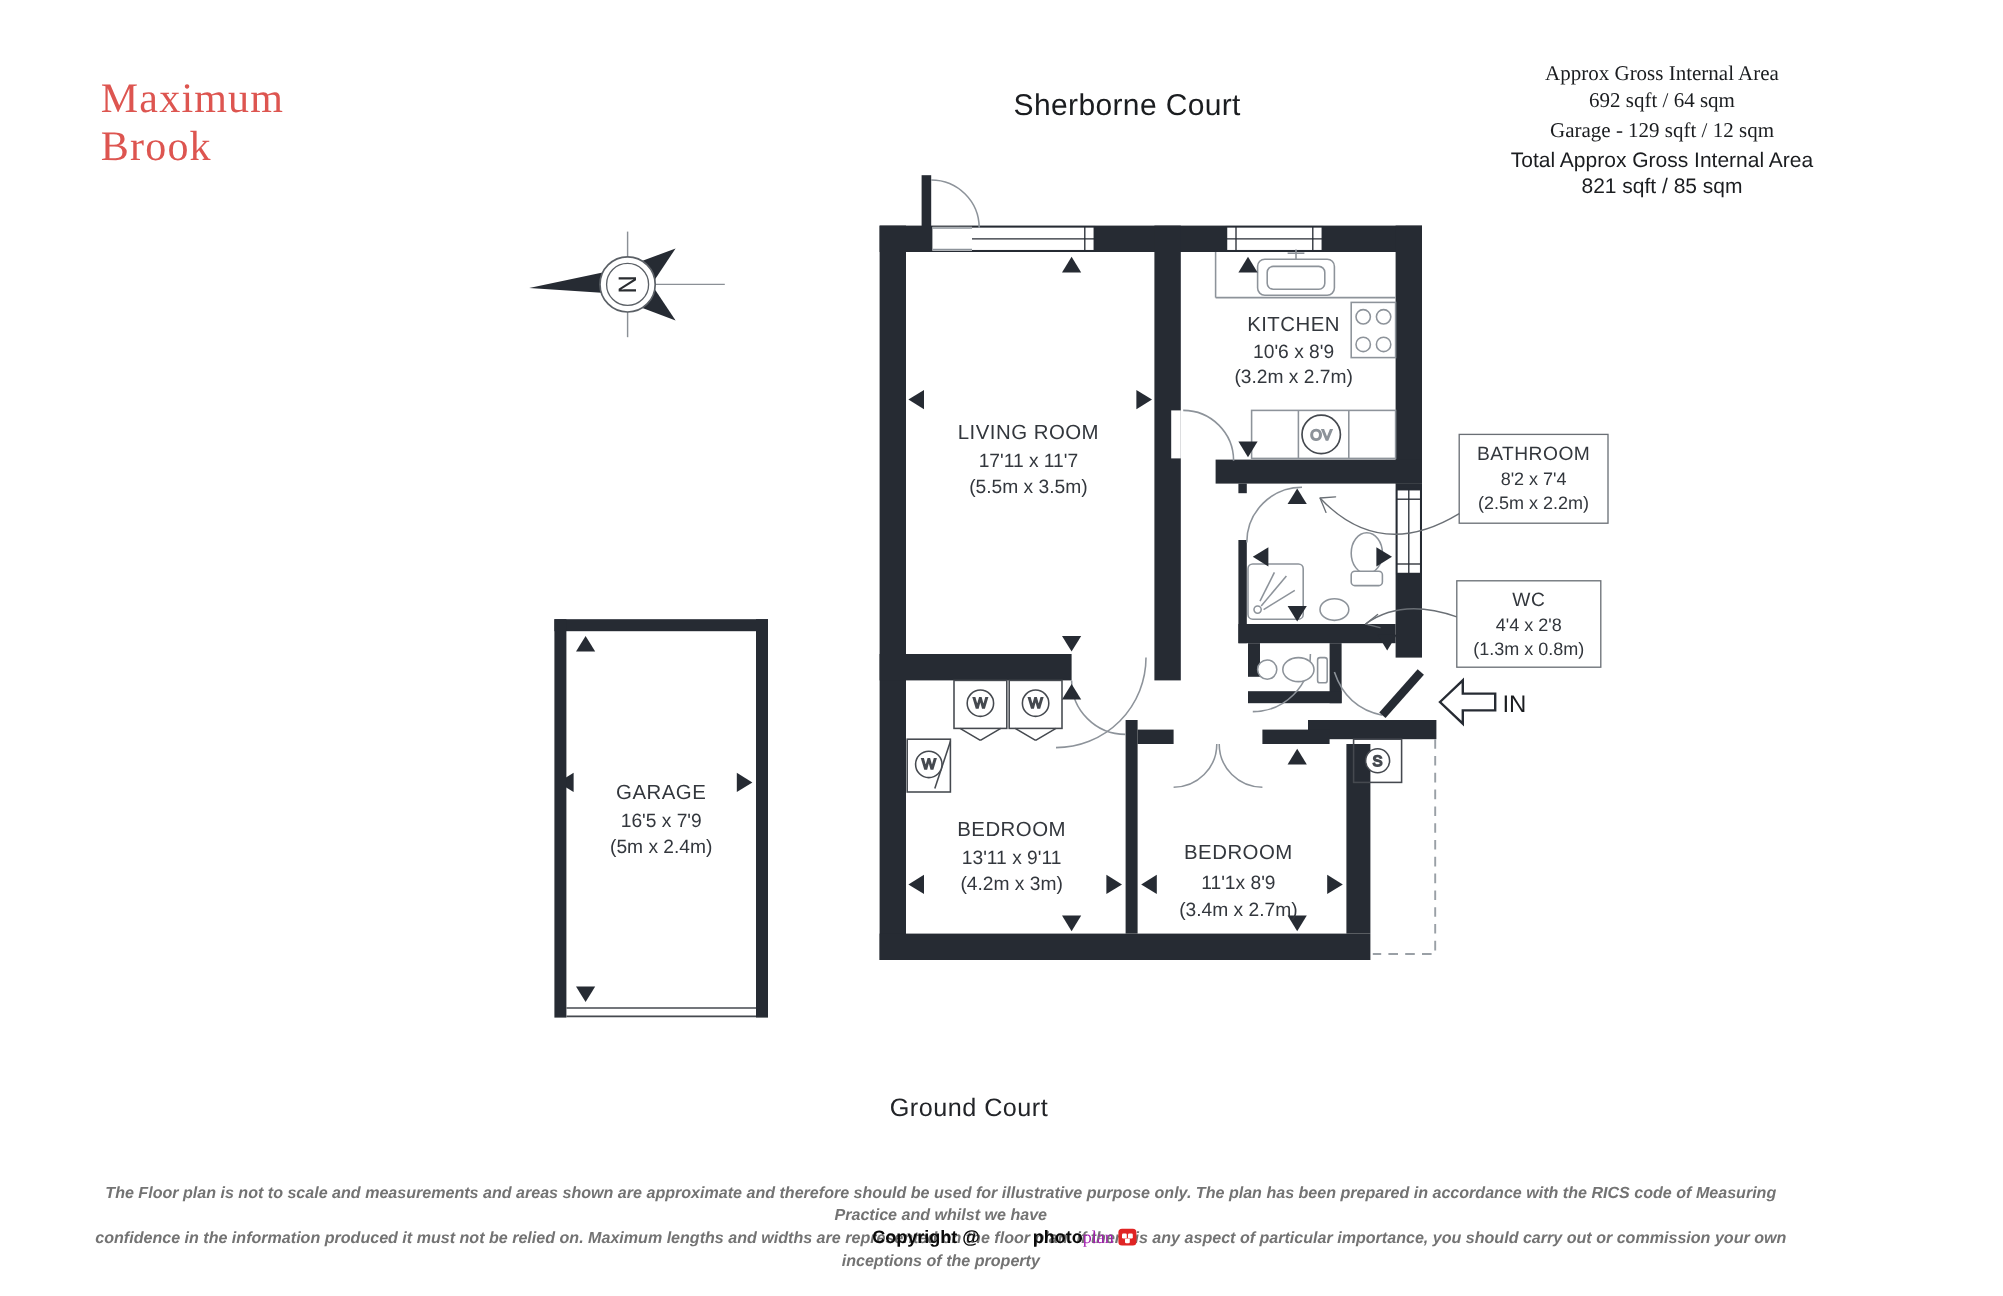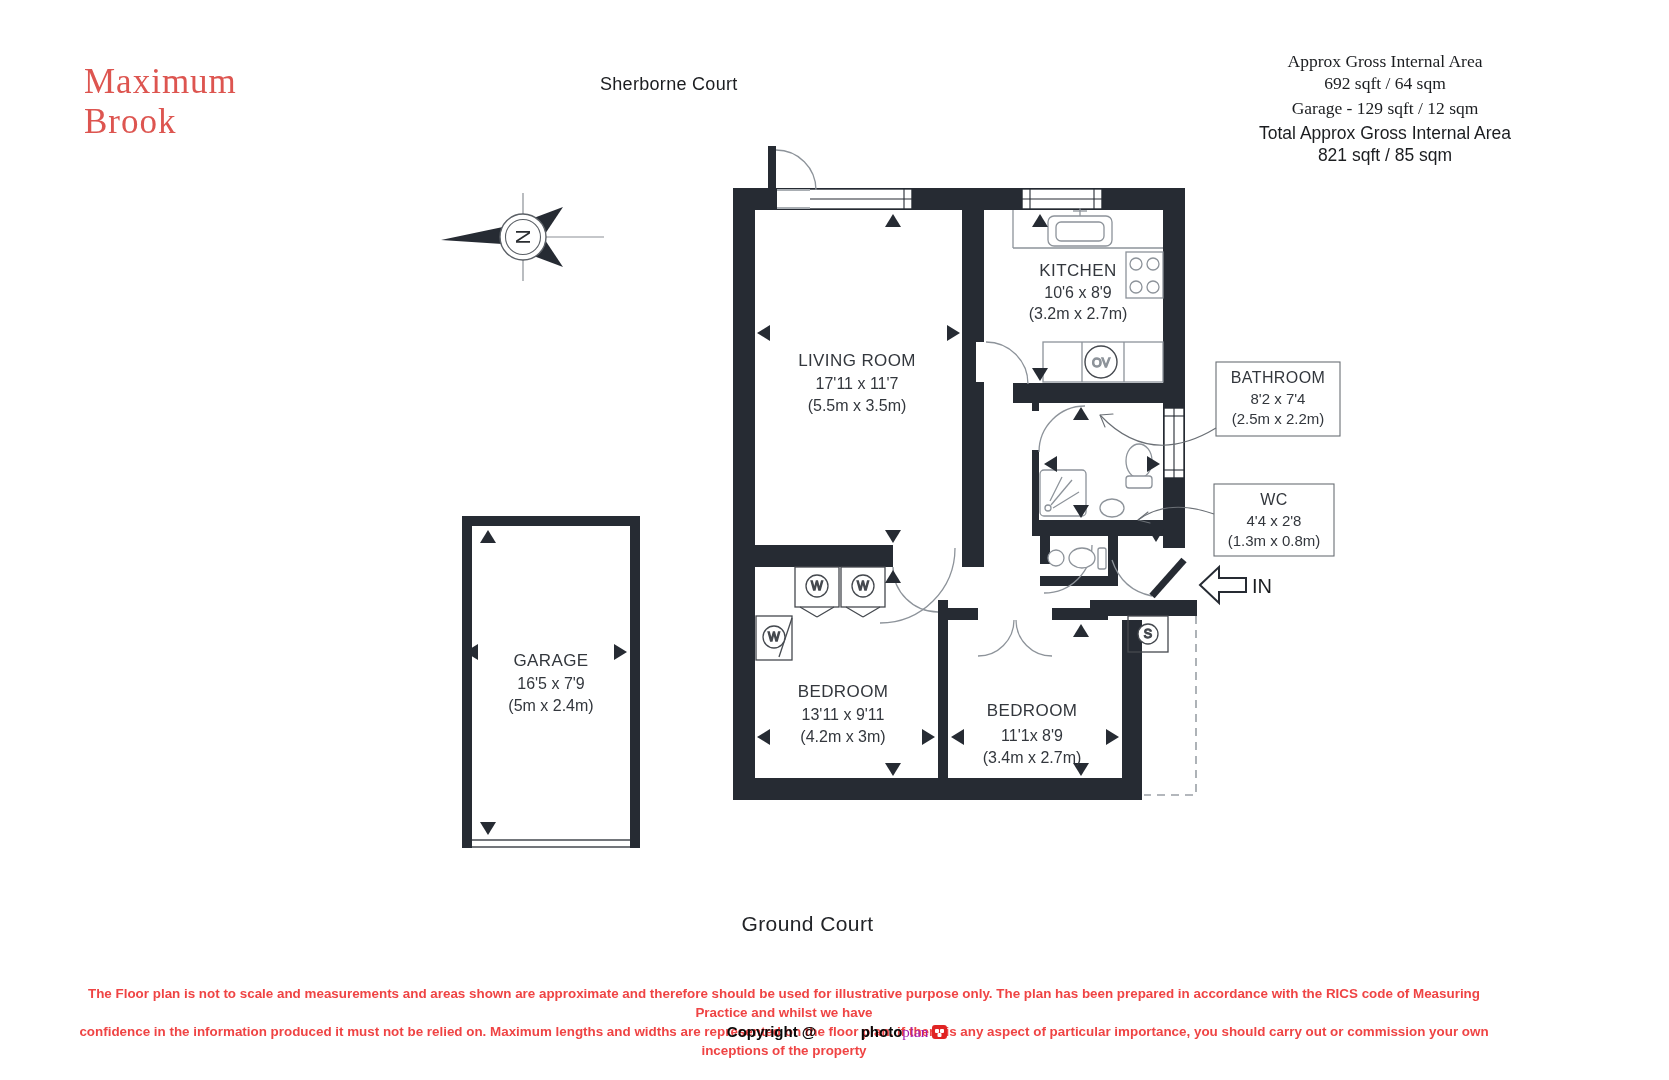--- a/index.html
+++ b/index.html
@@ -16,35 +16,35 @@
     width:1669px;height:1080px;position:relative;background:#ffffff;
     font-family:"Liberation Sans", sans-serif;color:var(--text);overflow:hidden;
   }
   .abs{position:absolute;}
   .logo{
     left:84px;top:62px;width:240px;height:48px;
     font-family:"Liberation Serif", serif;
     font-size:35px;font-weight:500;letter-spacing:1px;color:var(--logo-red);
   }
   .title{
-    left:600px;top:74px;width:434px;text-align:left;
-    font-size:18px;color:#1b1d20;letter-spacing:0.3px;
+    left:600px;top:74px;width:434px;text-align:right;
+    font-size:25px;color:#1b1d20;letter-spacing:0.3px;
   }
   .area-block{
     left:1235px;top:50px;width:300px;text-align:center;
     font-size:17.5px;color:#1b1d20;line-height:22px;
   }
   .area-block .grp{margin-bottom:3px;font-family:Liberation Serif, serif;}
   .ground-floor{
     left:690px;top:912px;width:235px;text-align:center;
     font-size:21px;color:#222428;letter-spacing:0.4px;
   }
   .disclaimer{
     left:78px;top:984px;width:1412px;text-align:center;
-    font-size:13.4px;font-weight:bold;color:#ef4444;line-height:19px;
+    font-size:13.4px;font-weight:bold;color:#737373;line-height:19px;font-style:italic;
   }
   .copyright{
     left:600px;top:1023px;width:434px;text-align:center;
     font-size:15px;color:#0a0a0a;
   }
   .copyright .b{font-weight:bold;margin-left:40px;}
   .copyright .lt{font-weight:normal;color:#a21caf;font-family:Liberation Serif, serif;}
   .pp-icon{
     display:inline-block;width:15px;height:14px;background:var(--pp-red);
     border-radius:3px;vertical-align:-2px;margin-left:4px;position:relative;

